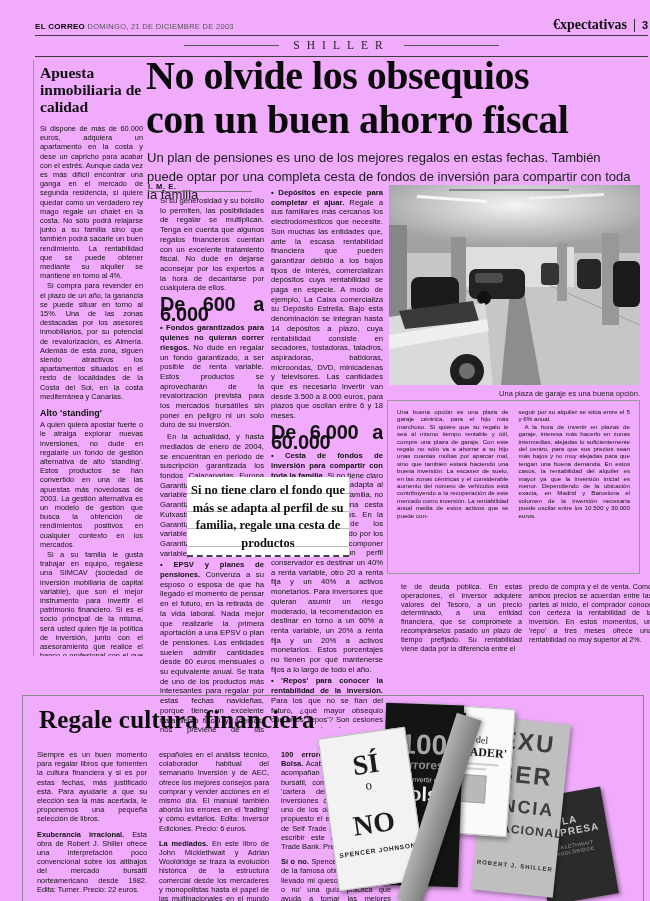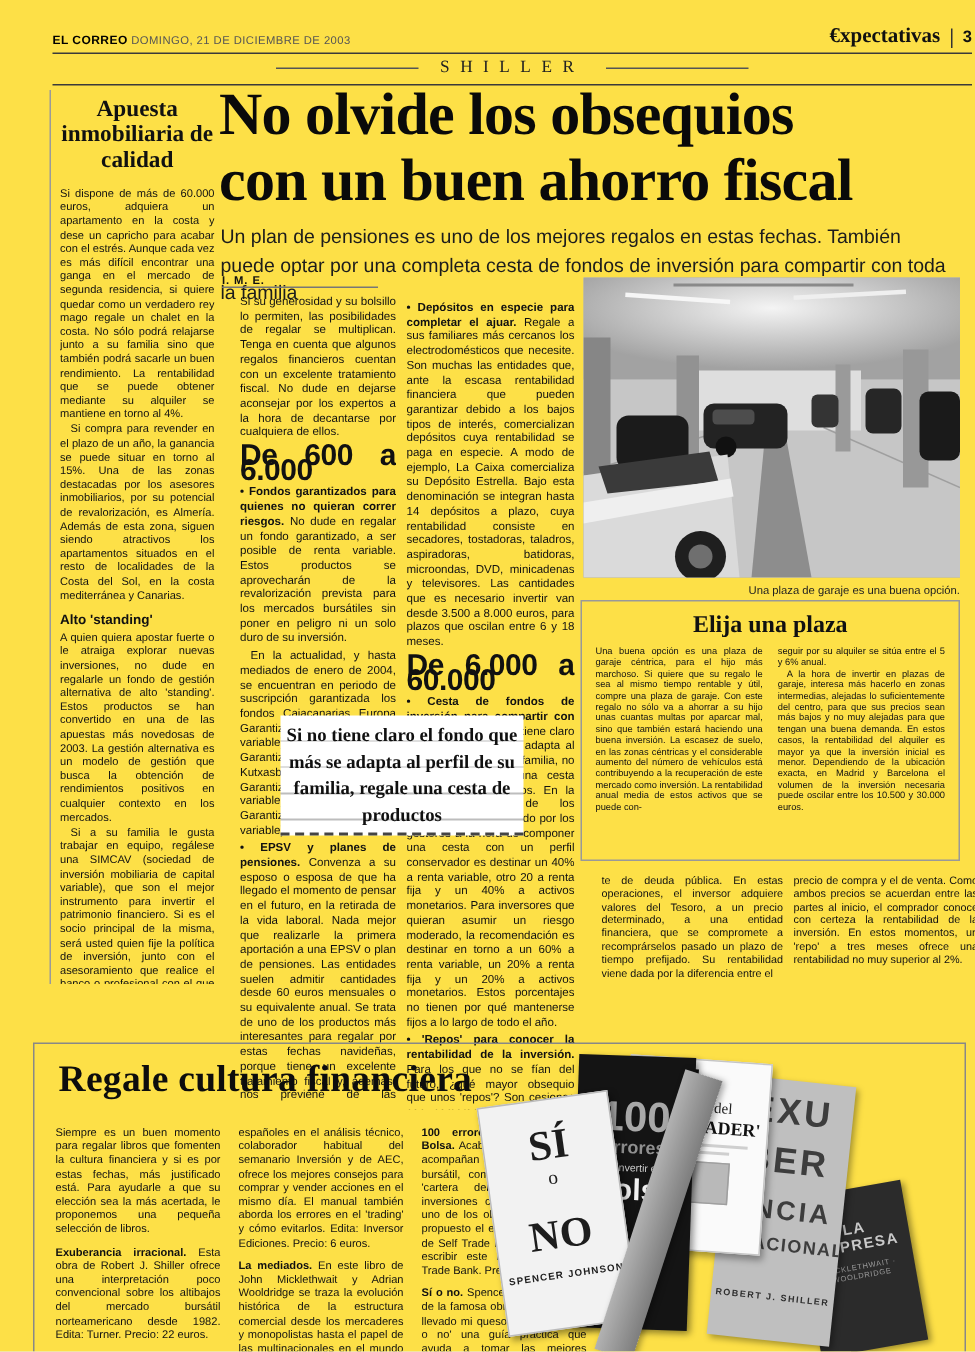--- a/index.html
+++ b/index.html
@@ -1,50 +1,50 @@
 <!DOCTYPE html>
 <html><head>
 <meta charset="utf-8">
 <style>
   html,body{margin:0;padding:0;background:#e9e9e9;}
-  .page{position:relative;width:650px;height:901px;background:#fde047;margin:0 auto;
+  .page{position:relative;width:650px;height:901px;background:#f0abfc;margin:0 auto;
         font-family:"Liberation Sans",sans-serif;color:#111;overflow:hidden;}
   .abs{position:absolute;}
   .just{text-align:justify;margin-left:12px;}
   .rule{position:absolute;height:1px;background:#3a3a3a;}
   .vrule{position:absolute;width:1px;background:#9a9a9a;}
 
   
   .mast-left{left:35px;top:22px;font-size:7.5px;color:#555;letter-spacing:.3px;}
   .mast-left b{color:#000;font-size:8px;}
   .mast-right{left:430px;top:17px;width:218px;display:flex;justify-content:flex-end;align-items:center;gap:7px;}
   .supp{font-weight:bold;font-size:14px;font-family:"Liberation Serif",serif;text-align:right;}
   .pgbar{width:1px;height:13px;background:#333;}
   .pgnum{font-weight:bold;font-size:11px;}
   .portada-row{left:35px;top:39px;width:613px;display:flex;align-items:center;justify-content:center;gap:14px;}
   .portada-row .seg{height:1px;background:#555;width:95px;}
   .portada{font-family:"Liberation Serif",serif;font-size:11.5px;letter-spacing:7px;color:#222;}
 
   
   .prop-box{left:40px;top:64px;width:103px;height:592px;overflow:hidden;}
-  .prop-title{font-family:"Liberation Serif",serif;font-weight:bold;font-size:15.5px;line-height:17px;text-align:center;margin-bottom:9px;}
+  .prop-title{font-family:"Liberation Serif",serif;font-weight:bold;font-size:15.5px;line-height:17px;text-align:left;margin-bottom:9px;}
   .prop-box p{font-size:7.4px;line-height:9.2px;margin:0 0 1px 0;}
   .prop-box p.ind{text-indent:7px;}
   .subhead{font-weight:bold;font-size:9px;margin:7px 0 2px 0;}
 
   
   .headline{left:146px;top:54px;width:502px;font-family:"Liberation Serif",serif;
             font-weight:bold;font-size:40px;line-height:44px;letter-spacing:-.5px;color:#0a0a0a;}
   .deck{left:147px;top:149px;width:492px;font-size:13px;line-height:18.5px;color:#1c1c1c;}
   .byline{left:148px;top:182px;width:104px;font-size:7.5px;font-weight:bold;letter-spacing:.6px;
           border-bottom:1px solid #777;padding-bottom:0;}
   .col{overflow:hidden;}
   .col p{margin:0 0 2px 0;}
   .col1{left:148px;top:196px;width:104px;height:540px;font-size:7.7px;line-height:9.7px;}
-  .col2{left:259px;top:200px;width:112px;height:540px;font-size:7.7px;line-height:9.7px;}
+  .col2{left:259px;top:188px;width:112px;height:540px;font-size:7.7px;line-height:9.7px;}
   .col p.ind{text-indent:7px;}
   .lead{font-weight:bold;}
   .lead::after{content:" ";}
   .sect-h{font-size:20px;font-weight:bold;letter-spacing:-.3px;margin:7px 0 4px 0;font-family:"Liberation Sans",sans-serif;}
 
   .quote{left:187px;top:477px;width:158px;padding:5px 2px 3px 2px;
          background:repeating-linear-gradient(to bottom,#ffffff 0,#ffffff 16.5px,#bdbdbd 16.5px,#bdbdbd 17.5px);
          border-bottom:2px dashed #444;
          font-family:"Liberation Serif",serif;font-weight:bold;font-size:12.5px;line-height:17.5px;
          text-align:center;color:#101010;}
@@ -193,21 +193,20 @@
       <polygon points="10,126 84,116 90,136 16,144" fill="#3a3a3a"></polygon>
       <polygon points="0,150 98,134 100,146 0,164" fill="#efefef"></polygon>
       <circle cx="78" cy="186" r="17" fill="#1f1f1f"></circle>
       <circle cx="78" cy="186" r="8" fill="#6f6f6f"></circle>
     </svg>
   </div>
   <div class="abs caption">Una plaza de garaje es una buena opción.</div>
 
   <div class="abs garage-box">
     <div class="garage-title">
-      <div>Elija una plaza</div>
     </div>
     <div class="garage-cols">
       <div class="gc">
         <p>Una buena opción es una plaza de garaje céntrica, para el hijo más marchoso. Si quiere que su regalo le sea al mismo tiempo rentable y útil, compre una plaza de garaje. Con este regalo no sólo va a ahorrar a su hijo unas cuantas multas por aparcar mal, sino que también estará haciendo una buena inversión. La escasez de suelo, en las zonas céntricas y el considerable aumento del número de vehículos está contribuyendo a la recuperación de este mercado como inversión. La rentabilidad anual media de estos activos que se puede con-</p>
       </div>
       <div class="gc">
         <p>seguir por su alquiler se sitúa entre el 5 y 6% anual.</p>
         <p class="ind">A la hora de invertir en plazas de garaje, interesa más hacerlo en zonas intermedias, alejadas lo suficientemente del centro, para que sus precios sean más bajos y no muy alejadas para que tengan una buena demanda. En estos casos, la rentabilidad del alquiler es mayor ya que la inversión inicial es menor. Dependiendo de la ubicación exacta, en Madrid y Barcelona el volumen de la inversión necesaria puede oscilar entre los 10.500 y 30.000 euros.</p>
       </div>
     </div>

